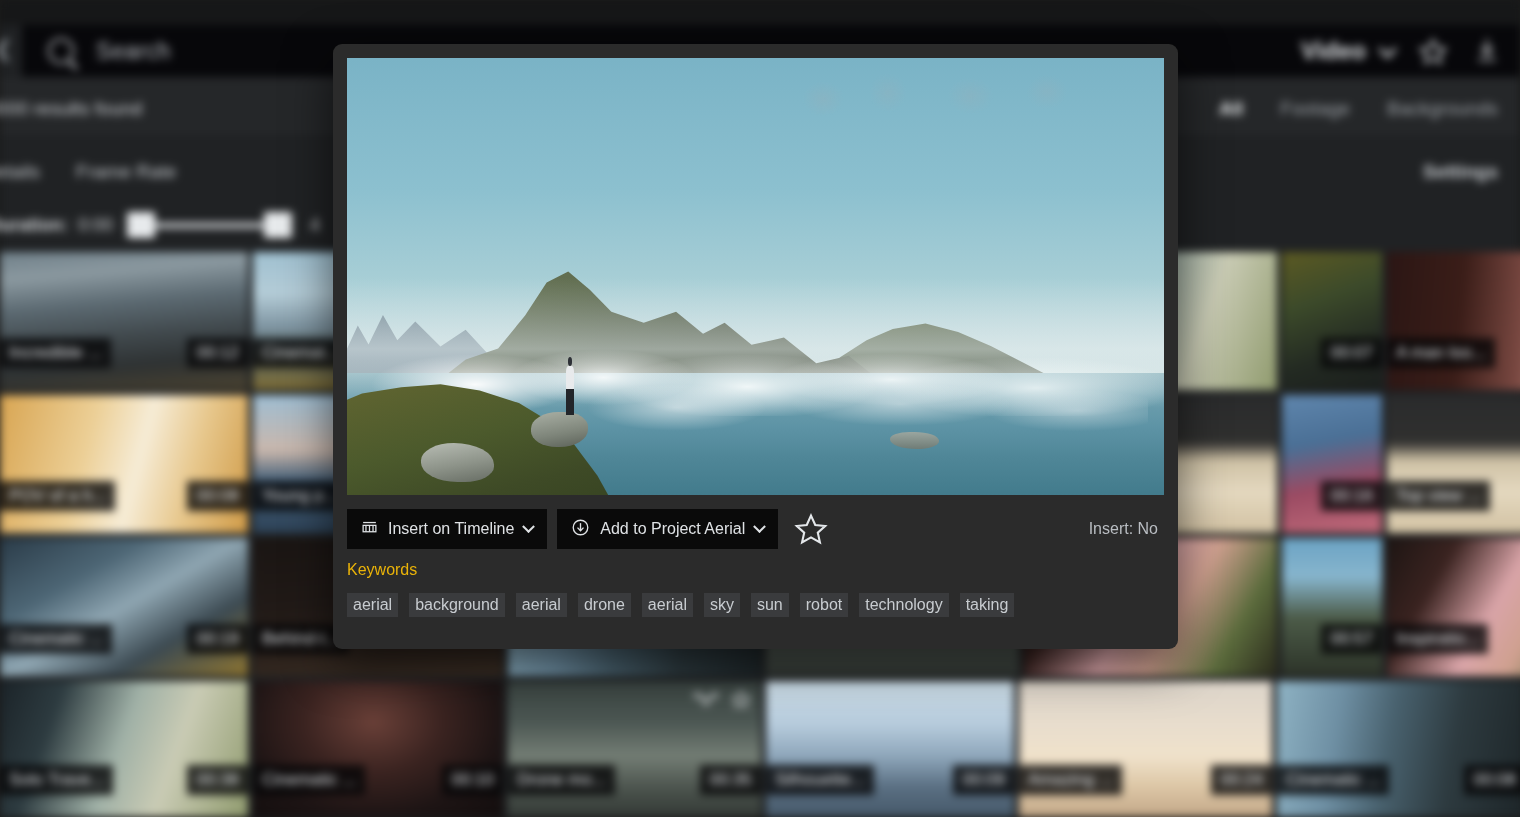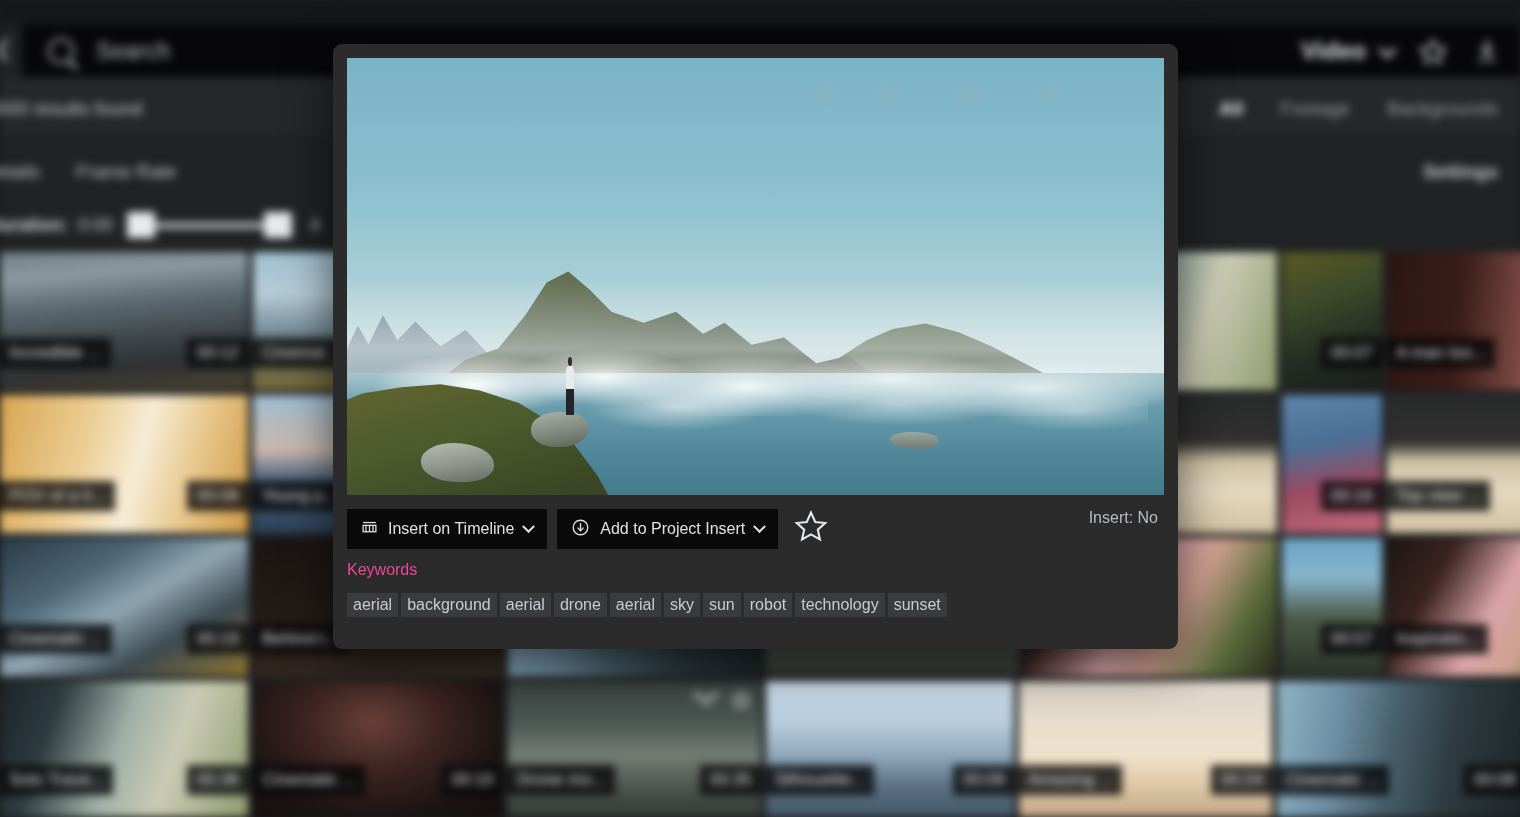--- a/index.html
+++ b/index.html
@@ -255,44 +255,44 @@
     position: absolute; left: 54%; top: 1%; width: 36%; height: 14%;
     background:
       radial-gradient(ellipse 10% 40% at 12% 60%, rgba(150,175,185,.35) 0%, rgba(0,0,0,0) 70%),
       radial-gradient(ellipse 9% 45% at 34% 50%, rgba(150,175,185,.3) 0%, rgba(0,0,0,0) 70%),
       radial-gradient(ellipse 11% 42% at 62% 55%, rgba(150,175,185,.32) 0%, rgba(0,0,0,0) 70%),
       radial-gradient(ellipse 10% 40% at 88% 48%, rgba(150,175,185,.3) 0%, rgba(0,0,0,0) 70%);
   }
 
   
   .actions {
-    margin-top: 14px; height: 40px; display: flex; align-items: flex-start; gap: 10px;
+    margin-top: 14px; height: 40px; display: flex; align-items: center; gap: 10px;
   }
   .btn {
     height: 40px; background: #0a0a0a; color: #dfe2e5;
     display: flex; align-items: center; gap: 10px;
     padding: 0 14px; font-size: 16px; cursor: pointer; border: none;
     font-family: "Liberation Sans", sans-serif;
   }
   .btn .cv {
     width: 9px; height: 9px; border-right: 2.4px solid #dfe2e5;
     border-bottom: 2.4px solid #dfe2e5; transform: rotate(45deg) translate(-2px,-2px);
   }
   .star-btn { width: 34px; height: 34px; margin-left: 6px; cursor: pointer; }
   .star-btn svg { width: 100%; height: 100%; }
   .alpha {
     margin-left: auto; color: #b9bdc2; font-size: 16px; padding-right: 6px;
   }
 
   .media-title {
     margin-top: 16px; color: #d9dce0; font-size: 17px; font-weight: 700;
   }
-  .kw-label { margin-top: 12px; color: #ec4899; font-size: 16px; }
+  .kw-label { margin-top: 12px; color: #eab308; font-size: 16px; }
   .kw-list {
-    margin-top: 14px; display: flex; gap: 3px; flex-wrap: wrap;
+    margin-top: 14px; display: flex; gap: 11px; flex-wrap: wrap;
   }
   .kw {
     background: #3a3b3d; color: #c8ccd0; font-size: 16px;
     padding: 3px 6px; cursor: pointer;
   }
 </style>
 </head>
 <body>
 
 <div id="app-background">
@@ -521,21 +521,21 @@
     </button>
 
     <button class="btn">
       <span>
         <svg width="19" height="19" viewBox="0 0 24 24" fill="none" stroke="#dfe2e5" stroke-width="1.7">
           <circle cx="12" cy="12" r="9.2"></circle>
             <line x1="12" y1="6.5" x2="12" y2="16"></line>
             <polyline points="8.2,12.2 12,16.2 15.8,12.2"></polyline>
         </svg>
       </span>
-      <span>Add to Project Insert</span>
+      <span>Add to Project Aerial</span>
       <span class="cv"></span>
     </button>
 
     <span class="star-btn">
       <svg viewBox="0 0 24 24" fill="none" stroke="#e4e7ea" stroke-width="1.5">
           <polygon points="12,2.6 15,9.2 22,9.9 16.8,14.6 18.3,21.4 12,17.9 5.7,21.4 7.2,14.6 2,9.9 9,9.2"></polygon>
         </svg>
     </span>
 
     <span class="alpha">Insert: No</span>
@@ -545,15 +545,15 @@
   <div class="kw-list">
       <span class="kw">aerial</span>
       <span class="kw">background</span>
       <span class="kw">aerial</span>
       <span class="kw">drone</span>
       <span class="kw">aerial</span>
       <span class="kw">sky</span>
       <span class="kw">sun</span>
       <span class="kw">robot</span>
       <span class="kw">technology</span>
-      <span class="kw">sunset</span>
+      <span class="kw">taking</span>
     </div>
 </div>
 
 </body></html>

